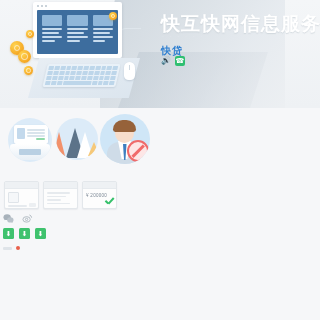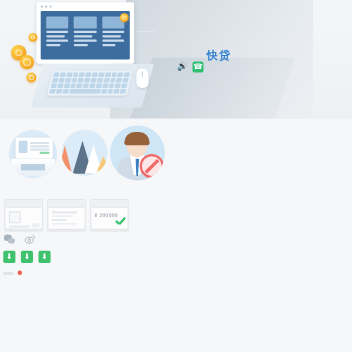--- a/index.html
+++ b/index.html
@@ -68,21 +68,21 @@
   .coin.c4{left:24px;top:66px;width:9px;height:9px;}
   .coin.c5{left:109px;top:12px;width:8px;height:8px;}
 
   
   .hero-title{position:absolute;left:161px;top:11px;
      font-size:19px;font-weight:700;letter-spacing:1px;color:#ffffff;
      text-shadow:0 1px 1px rgba(190,198,206,.55);white-space:nowrap;}
   .hero-sub{position:absolute;left:162px;top:33px;font-size:6px;
      color:#e6eaee;letter-spacing:2px;white-space:nowrap;}
   .hero-link{position:absolute;left:161px;top:44px;font-size:10px;font-weight:700;
-     color:#2f7fd0;letter-spacing:1px;margin-left:27px;}
+     color:#2f7fd0;letter-spacing:1px;}
   .hero-icons{position:absolute;left:161px;top:56px;display:flex;align-items:center;gap:4px;}
   .ic-sound{font-size:8px;color:#6b7b8a;line-height:1;}
   .ic-phone{width:10px;height:10px;border-radius:2px;background:#2fbf71;
      color:#fff;font-size:7px;display:flex;align-items:center;justify-content:center;}
 
   
   .features{position:absolute;left:4px;top:114px;width:150px;height:56px;}
   .circ{position:absolute;border-radius:50%;background:#dcebf8;overflow:hidden;}
   .circ.a{left:4px;top:4px;width:44px;height:44px;}
   .circ.b{left:52px;top:4px;width:42px;height:42px;}
@@ -250,20 +250,21 @@
     </div>
 
     <div class="mouse"></div>
 
     <span class="coin c1"></span>
     <span class="coin c2"></span>
     <span class="coin c3"></span>
     <span class="coin c4"></span>
     <span class="coin c5"></span>
 
+    <div class="hero-title">快互快网信息服务</div>
     <div class="hero-sub">· · · · · ·</div>
     <a class="hero-link">快贷</a>
 
     <div class="hero-icons">
       <span class="ic-sound">🔊</span>
       <span class="ic-phone">☎</span>
     </div>
   </div>
 
   <div class="features">

